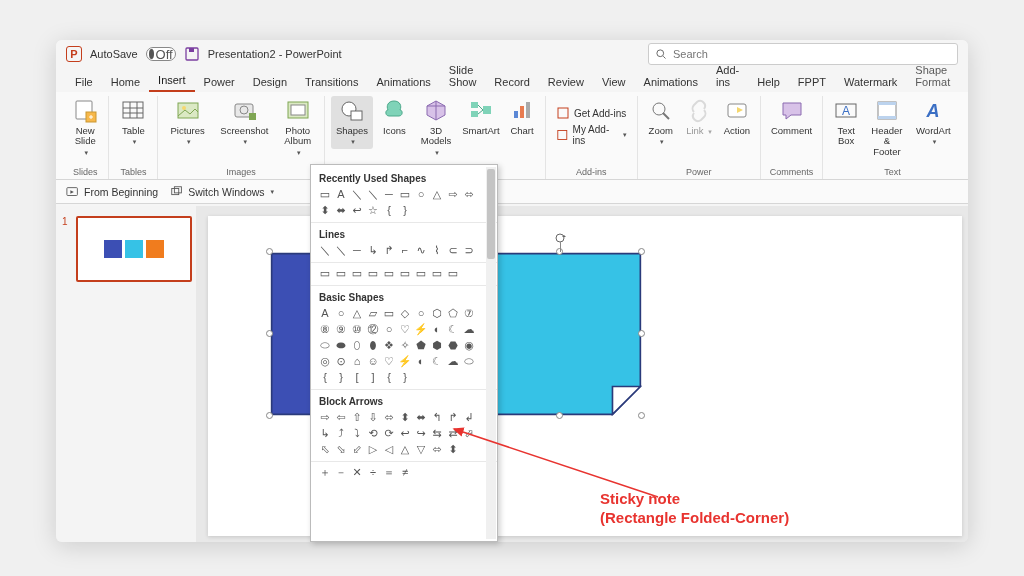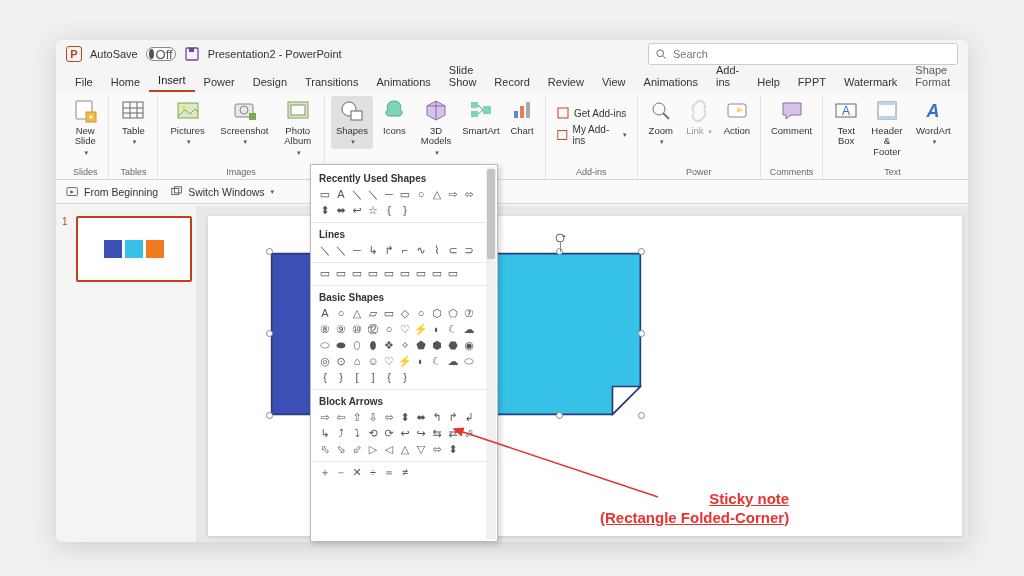--- a/index.html
+++ b/index.html
@@ -64,21 +64,21 @@
   .shapes-panel { position:absolute; left:310px; top:164px; width:188px; height:378px; background:#fff; border:1px solid #bbb; box-shadow:2px 2px 6px rgba(0,0,0,0.2); overflow:hidden; padding:4px 0; z-index:20; }
   .shapes-panel .sectitle { font-size:10px; font-weight:600; color:#333; padding:4px 8px 2px 8px; }
   .shapes-panel hr { border:none; border-top:1px solid #e8e8e8; margin:2px 0; }
   .shape-row { display:flex; flex-wrap:wrap; padding:0 6px 2px 6px; gap:0; }
   .shp { width:16px; height:16px; display:flex; align-items:center; justify-content:center; cursor:pointer; stroke:#555; fill:none; }
   .scrollbar { position:absolute; right:1px; top:2px; width:10px; bottom:2px; background:#f0f0f0; }
   .scrollthumb { position:absolute; top:2px; left:1px; width:8px; height:90px; background:#c4c4c4; border-radius:2px; }
 
   
   .arrow { position:absolute; z-index:25; pointer-events:none; }
-  .anno { position:absolute; z-index:25; color:#e8332f; font-weight:700; font-size:15px; text-align:right; text-shadow:0 0 1px rgba(255,255,255,0.5); line-height:1.25;text-decoration:underline; }
+  .anno { position:absolute; z-index:25; color:#e8332f; font-weight:700; font-size:15px; text-align:left; text-shadow:0 0 1px rgba(255,255,255,0.5); line-height:1.25; }
 </style>
 </head>
 <body>
 
 <div class="window">
 
   <div class="titlebar">
     <div class="p-icon">P</div>
     <span class="autosave-lbl">AutoSave</span>
     <div class="toggle">

